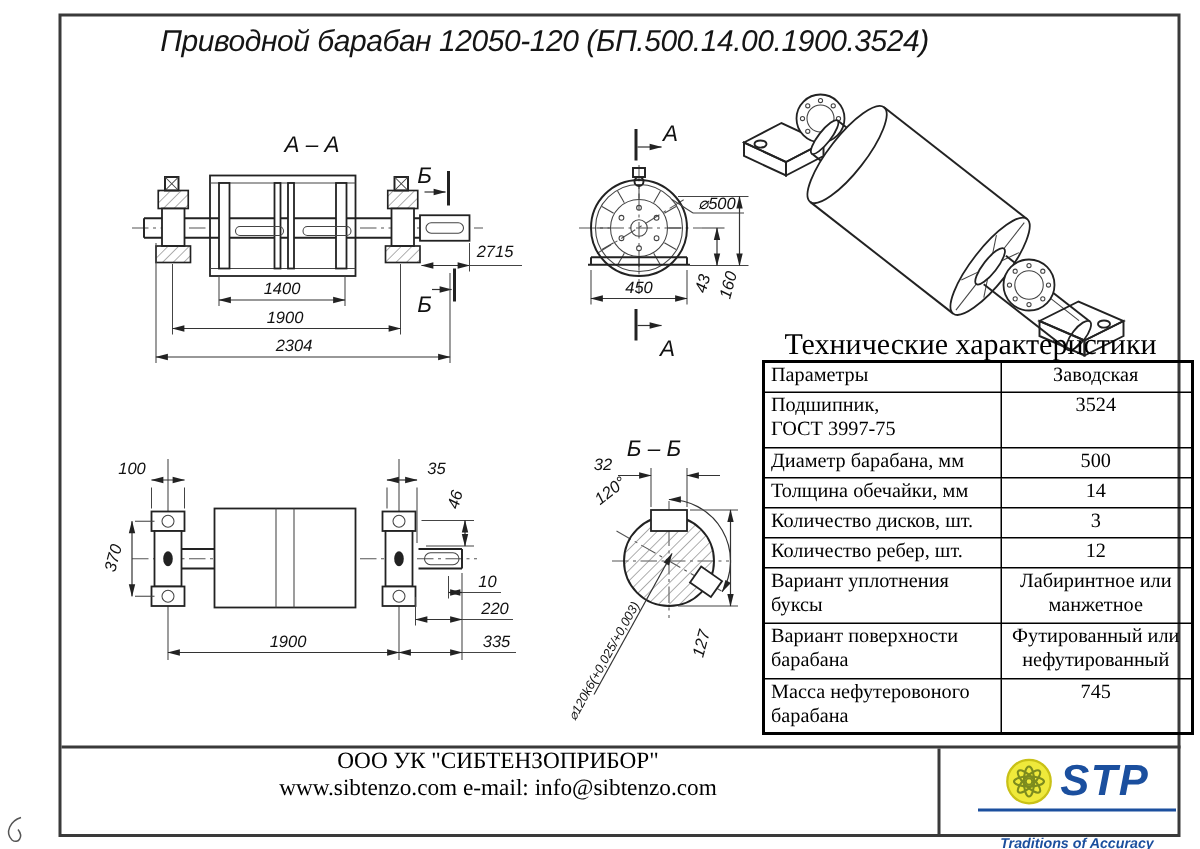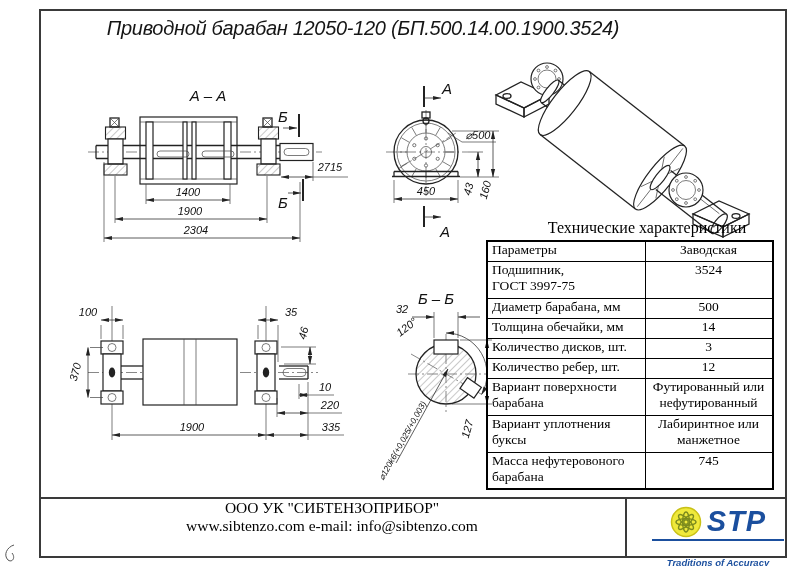--- a/index.html
+++ b/index.html
@@ -11,31 +11,31 @@
   .t{font:italic 11px "Liberation Sans",sans-serif;fill:#111;text-anchor:middle}
   .tl{font:italic 15px "Liberation Sans",sans-serif;fill:#111;text-anchor:middle}
   .ts{font:italic 8.5px "Liberation Sans",sans-serif;fill:#111;text-anchor:middle}
   .o{stroke:#222;stroke-width:1.3;fill:none}
   .ow{stroke:#222;stroke-width:1.2;fill:#fff}
   .th{stroke:#444;stroke-width:.7;fill:none}
   .dim{stroke:#333;stroke-width:.8;fill:none}
   .cl{stroke:#555;stroke-width:.7;fill:none;stroke-dasharray:11 3 2 3}
   .hb{fill:url(#h45);stroke:#222;stroke-width:1.1}
   .b2{stroke:#222;stroke-width:2;fill:none}
-  .spec-title{position:absolute;left:507px;top:219px;width:280px;text-align:center;font-size:16px;color:#000}
-  table.spec{position:absolute;left:486px;top:240px;width:280px;border-collapse:collapse;border:2px solid #000;table-layout:fixed}
+  .spec-title{position:absolute;left:507px;top:219px;width:280px;text-align:center;font-size:20px;color:#000}
+  table.spec{position:absolute;left:508px;top:240px;width:280px;border-collapse:collapse;border:2px solid #000;table-layout:fixed}
   table.spec td{border:1.5px solid #000;font-size:13.5px;line-height:16.5px;padding:0 4px;
                 vertical-align:top;white-space:pre-line;color:#000}
   table.spec td.v{text-align:center;width:118px}
   tr.s{height:20px} tr.d{height:37px}
   .footer-sep{position:absolute;left:41px;top:497px;width:746px;border-top:2px solid #3a3a3a}
   .logo-sep{position:absolute;left:625px;top:499px;height:59px;border-left:2px solid #3a3a3a}
   .footer{position:absolute;left:41px;top:499px;width:582px;text-align:center;font-size:15.5px;line-height:17.5px;color:#000}
   .logo{position:absolute;left:652px;top:505px;width:132px}
-  .logo-row{display:flex;align-items:flex-end;gap:5px;justify-content:center}
+  .logo-row{display:flex;align-items:flex-start;gap:5px;justify-content:center}
   .stp{font:bold italic 29px "Liberation Sans",sans-serif;color:#1b4f9e;letter-spacing:1px}
   .tagline{font:bold italic 9.5px "Liberation Sans",sans-serif;color:#1b4f9e;border-top:2px solid #1b4f9e;
            margin-top:1px;padding-top:16px;text-align:center}
 </style>
 </head>
 <body>
 
 <div class="frame"></div>
 <div class="title">Приводной барабан 12050-120 (БП.500.14.00.1900.3524)</div>
 
@@ -378,30 +378,30 @@
   </tr>
   <tr class="s">
     <td>Количество дисков, шт.</td>
     <td class="v">3</td>
   </tr>
   <tr class="s">
     <td>Количество ребер, шт.</td>
     <td class="v">12</td>
   </tr>
   <tr class="d">
+    <td>Вариант уплотнения
+буксы</td>
+    <td class="v">Лабиринтное или
+манжетное</td>
+  </tr>
+  <tr class="d">
     <td>Вариант поверхности
 барабана</td>
     <td class="v">Футированный или
 нефутированный</td>
-  </tr>
-  <tr class="d">
-    <td>Вариант уплотнения
-буксы</td>
-    <td class="v">Лабиринтное или
-манжетное</td>
   </tr>
   <tr class="d">
     <td>Масса нефутеровоного
 барабана</td>
     <td class="v">745</td>
   </tr>
 </tbody>
   </table>
 
 <div class="footer-sep"></div>

